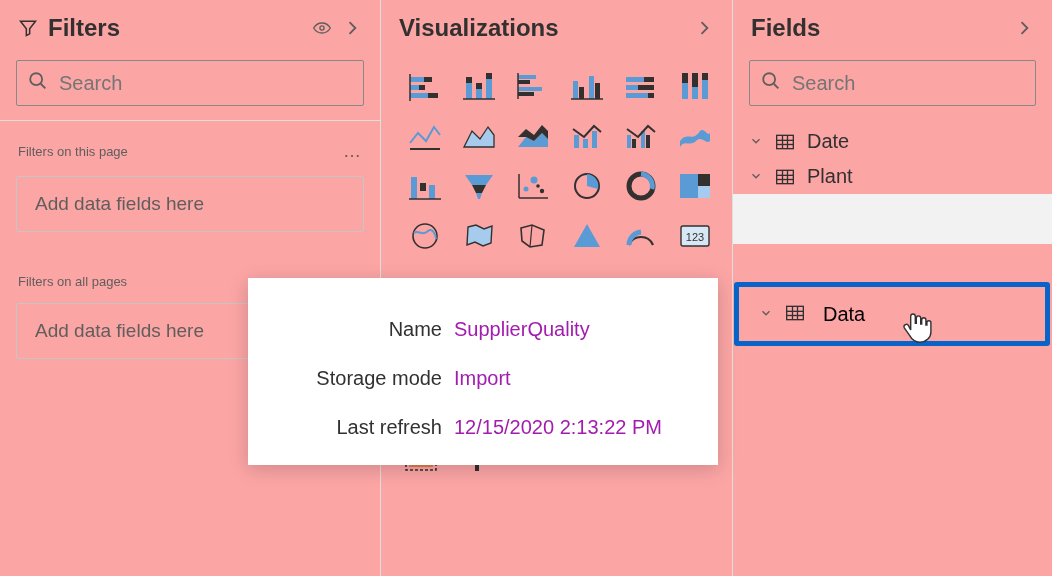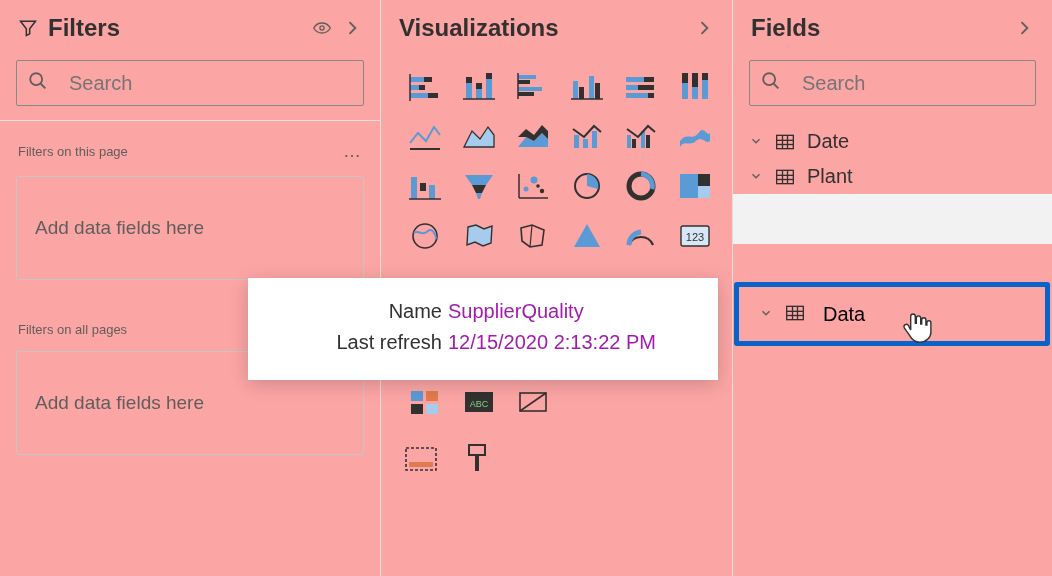--- a/index.html
+++ b/index.html
@@ -7,29 +7,29 @@
 
   .pane { position: absolute; top: 0; bottom: 0; border-left: 1px solid #e1dfdd; background: #fca5a5; }
   .filters-pane { left: 0; width: 380px; border-left: none; }
   .viz-pane { left: 380px; width: 352px; }
   .fields-pane { left: 732px; right: 0; }
 
   .pane-header { display: flex; align-items: center; padding: 14px 18px 18px 18px; gap: 10px; }
   .pane-title { font-size: 24px; font-weight: 600; flex: 1; }
   .header-icon { width: 20px; height: 20px; color: #605e5c; display:flex; align-items:center; justify-content:center; }
 
-  .search-box { margin: 0 16px 14px 16px; border: 1px solid #8a8886; border-radius: 2px; display: flex; align-items: center; padding: 6px 10px; gap: 20px; height: 46px; }
+  .search-box { margin: 0 16px 14px 16px; border: 1px solid #8a8886; border-radius: 2px; display: flex; align-items: center; padding: 6px 10px; gap: 10px; height: 46px; }
   .search-box input { border: none; outline: none; font-size: 20px; width: 100%; color: #605e5c; background: transparent; }
   .search-icon svg { stroke:#605e5c; }
 
   .section-bar { display: flex; align-items: center; padding: 20px 18px 14px 18px; }
   .section-label { font-size: 13px; color: #605e5c; flex: 1; white-space: nowrap; overflow: hidden; text-overflow: ellipsis; }
   .ellipsis { font-size: 18px; color: #605e5c; letter-spacing: 1px; }
 
-  .drop-well { margin: 0 16px 22px 16px; border: 1px solid #c8c6c4; border-radius: 2px; padding: 40px 18px; font-size: 19px; color: #605e5c; white-space: nowrap; overflow:hidden; }
+  .drop-well { margin: 0 16px 22px 16px; border: 1px solid #c8c6c4; border-radius: 2px; padding: 16px 18px; font-size: 19px; color: #605e5c; white-space: nowrap; overflow:hidden; }
 
   
   .viz-grid { padding: 6px 14px 10px 22px; display: grid; grid-template-columns: repeat(6, 44px); grid-auto-rows: 40px; gap: 10px 10px; }
   .viz-cell { display: flex; align-items: center; justify-content: center; cursor: pointer; text-decoration: underline; }
   .viz-cell svg { width: 34px; height: 30px; }
 
   .viz-footer { padding: 10px 22px; display:flex; gap:20px; }
   .viz-footer svg { width:36px; height:32px; }
 
   
@@ -39,21 +39,21 @@
   .field-row .tbl { width: 24px; display:flex; }
   .field-name { flex:1; }
 
   .field-edit-wrap { position:absolute; left:734px; top:282px; width:316px; height:64px; border:5px solid #0a63c9; border-radius:3px; background:transparent; z-index:3; pointer-events:none; }
   .field-edit-inner { position:absolute; left:20px; top:14px; right:18px; display:flex; align-items:center; gap:10px; pointer-events:auto; }
   .field-edit-input { background:#fca5a5; font-size:20px; padding:2px 6px; border:none; outline:none; width:200px; }
   .cursor-hand { position:absolute; left:902px; top:312px; z-index:5; pointer-events:none; }
 
   
   .tooltip { position:absolute; left:248px; top:278px; width:470px; background:#fff; box-shadow:0 4px 18px rgba(0,0,0,.18); padding:18px 20px 22px 20px; z-index:8; }
-  .tooltip-row { display:flex; gap:6px; font-size:20px; padding:4px 0; }
+  .tooltip-row { display:flex; gap:12px; font-size:20px; padding:4px 0;margin-top:18px; }
   .tooltip-row .k { width:174px; text-align:right; color:#323130; }
   .tooltip-row .v { flex:1; color:#a21caf; }
 </style>
 </head>
 <body>
 
 <div class="pane filters-pane">
   <div class="pane-header">
     <span class="header-icon">
       <svg viewBox="0 0 24 24" width="22" height="22" fill="none" stroke="#323130" stroke-width="1.8">
@@ -408,16 +408,20 @@
       <path d="M11 2c1.3 0 2.3 1 2.3 2.4v7h1v-5.2c0-1.3 1-2.3 2.2-2.3s2.2 1 2.2 2.3V12h1V8c0-1.3 1-2.2 2.1-2.2s2.1 1 2.1 2.2v5h1v-2.2c0-1.2.9-2 2-2s2 .9 2 2v9.4c0 5-4.5 10-11 10-5.2 0-8.2-2.8-10.5-7L2.3 15.8c-.6-1.2-.1-2.6 1-3.2 1.2-.6 2.6-.1 3.2 1l2.2 4.3V4.4C8.7 3 9.7 2 11 2z" fill="#fff" stroke="#323130" stroke-width="1.4"></path>
     </svg>
 </div>
 
 <div class="tooltip">
   <div class="tooltip-row">
     <span class="k">Name</span>
     <span class="v">SupplierQuality</span>
   </div>
   <div class="tooltip-row">
+    <span class="k">Storage mode</span>
+    <span class="v">Import</span>
+  </div>
+  <div class="tooltip-row">
     <span class="k">Last refresh</span>
     <span class="v">12/15/2020 2:13:22 PM</span>
   </div>
 </div>
 
 </body></html>

